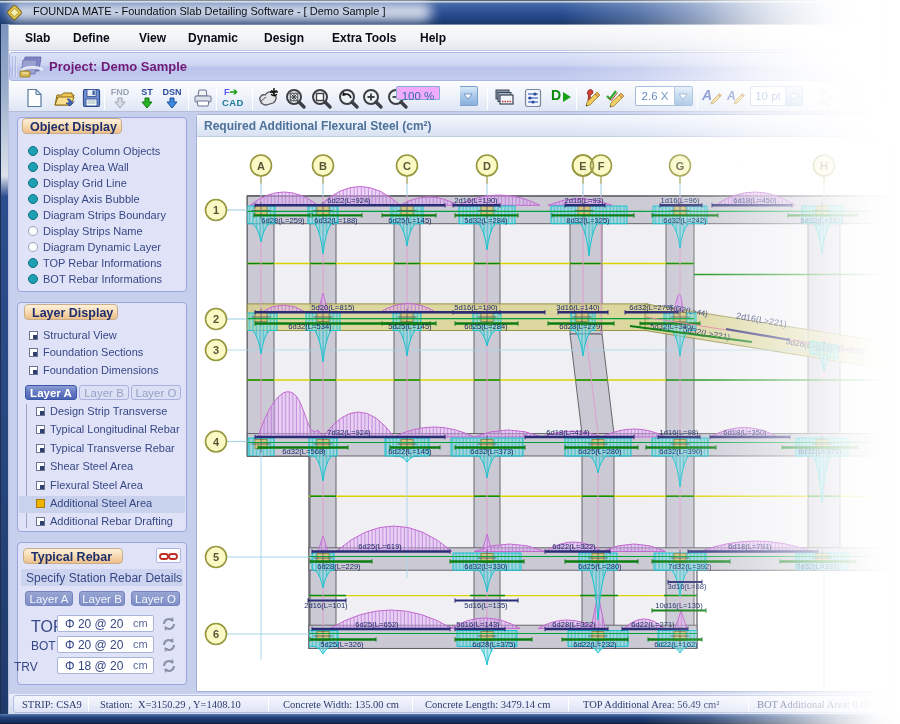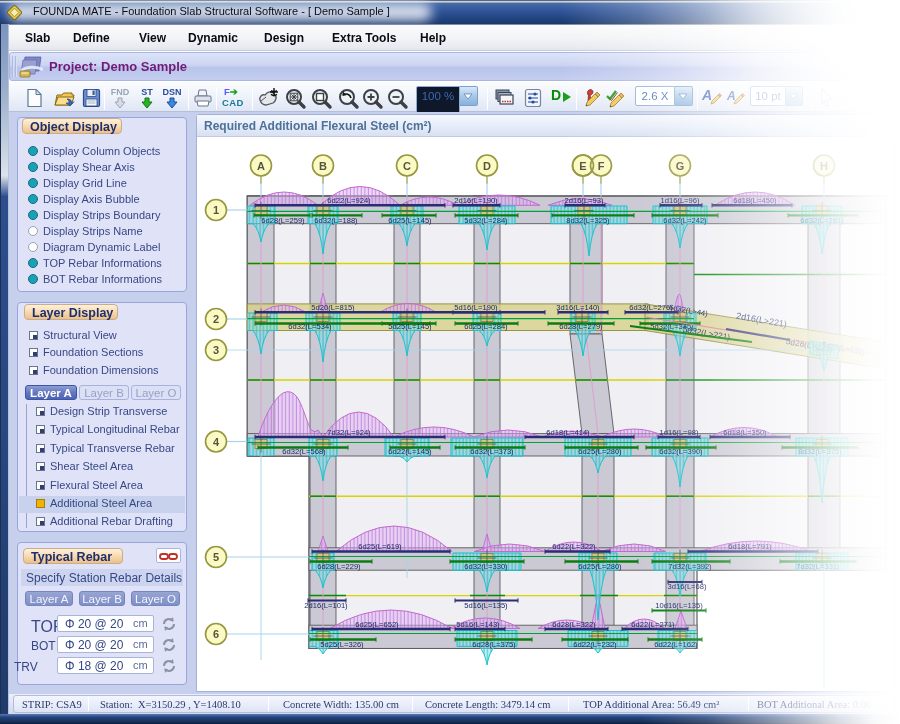--- a/index.html
+++ b/index.html
@@ -68,21 +68,21 @@
     mask-image:linear-gradient(to bottom,#000 0%,#000 28%,rgba(0,0,0,.55) 60%,rgba(0,0,0,.2) 82%,transparent 100%);}
 </style>
 </head>
 <body>
 <div id="titlebar" class="abs"></div>
 <div id="titleglow" class="abs"></div>
 <svg class="abs" style="left:7px;top:4px" width="18" height="17" viewBox="0 0 18 17">
   <rect x="2" y="3" width="11" height="11" rx="2" transform="rotate(45 7.5 8.5)" fill="#e8c84a" stroke="#7a6820" stroke-width="1"></rect>
   <rect x="4.5" y="5.5" width="6" height="6" transform="rotate(45 7.5 8.5)" fill="#f6eeb0" stroke="#9a8830" stroke-width="0.8"></rect>
 </svg>
-<div id="titletext" class="abs">FOUNDA MATE - Foundation Slab Structural Software - [ Demo Sample ]</div>
+<div id="titletext" class="abs">FOUNDA MATE - Foundation Slab Detailing Software - [ Demo Sample ]</div>
 <div id="menubar" class="abs"></div>
 <span class="menu" style="left:25px">Slab</span>
 <span class="menu" style="left:73px">Define</span>
 <span class="menu" style="left:139px">View</span>
 <span class="menu" style="left:188px">Dynamic</span>
 <span class="menu" style="left:264px">Design</span>
 <span class="menu" style="left:332px">Extra Tools</span>
 <span class="menu" style="left:420px">Help</span>
 <div id="projectbar" class="abs"></div>
 <svg class="abs" style="left:19px;top:55px" width="26" height="24" viewBox="0 0 26 24">
@@ -184,21 +184,21 @@
  <path d="M9 5.5 L9 12.5 M5.5 9 L12.5 9" stroke="#3c3f46" stroke-width="1.8"></path>
  <line x1="14" y1="14" x2="19" y2="19" stroke="#3c3f46" stroke-width="3.4" stroke-linecap="round"></line>
 </svg>
 
 <svg class="ticon" style="left:387px" width="22" height="22" viewBox="0 0 22 22">
  <circle cx="9" cy="9" r="7" fill="#eef4f6" stroke="#3c3f46" stroke-width="2"></circle>
  <path d="M5.5 9 L12.5 9" stroke="#3c3f46" stroke-width="1.8"></path>
  <line x1="14" y1="14" x2="19" y2="19" stroke="#3c3f46" stroke-width="3.4" stroke-linecap="round"></line>
 </svg>
 
-<div class="abs" style="left:416px;top:2px;width:44px;height:36px;background:#0f172a;border:1px solid #8aaed4;border-radius:2px 0 0 2px;font-size:11.5px;color:#3a6ab0;text-align:center;line-height:19px">100 %</div>
+<div class="abs" style="left:396px;top:2px;width:44px;height:14px;background:#f0abfc;border:1px solid #8aaed4;border-radius:2px 0 0 2px;font-size:11.5px;color:#3a6ab0;text-align:center;line-height:19px">100 %</div>
 <div class="abs" style="left:460px;top:2px;width:18px;height:20px;border:1px solid #7aa0cc;border-left:none;border-radius:0 2px 2px 0;background:linear-gradient(to bottom,#d8e8f8 0%,#a8c8e8 50%,#88b0dc 100%)">
  <svg width="16" height="18" viewBox="0 0 16 18">
         <path d="M4 7 L12 7 L8 12 Z" fill="#fff" stroke="#5a86b8" stroke-width="0.8"></path>
       </svg></div>
 
 <svg class="ticon" style="left:494px" width="21" height="20" viewBox="0 0 21 20">
  <rect x="2" y="2" width="13" height="9" fill="#8a94a8" stroke="#3a4456" stroke-width="1"></rect>
  <rect x="4" y="4.5" width="13" height="9" fill="#aab4c4" stroke="#3a4456" stroke-width="1"></rect>
  <rect x="6" y="7" width="13" height="9" fill="#f4f6fa" stroke="#3a4456" stroke-width="1.2"></rect>
  <line x1="8" y1="13.5" x2="17" y2="13.5" stroke="#c03030" stroke-width="1.4" stroke-dasharray="1.5 1"></line>
@@ -760,31 +760,31 @@
       <text x="216" y="638" font-size="11" font-weight="bold" fill="#555538" text-anchor="middle">6</text>
     </svg></div>
 
 <div id="sidebar" class="abs" style="left:9px;top:112px;width:184px;height:582px"></div>
 
 <div class="panel" style="left:17px;top:117px;width:170px;height:175px"></div>
 <div class="phead" style="left:22px;top:118px;width:100px;height:16px">Object Display</div>
 <div class="dot" style="left:28px;top:146px"></div>
 <span class="itext" style="left:43px;top:145px">Display Column Objects</span>
 <div class="dot" style="left:28px;top:162px"></div>
-<span class="itext" style="left:43px;top:161px">Display Shear Axis</span>
+<span class="itext" style="left:43px;top:161px">Display Area Wall</span>
 <div class="dot" style="left:28px;top:178px"></div>
 <span class="itext" style="left:43px;top:177px">Display Grid Line</span>
 <div class="dot" style="left:28px;top:194px"></div>
 <span class="itext" style="left:43px;top:193px">Display Axis Bubble</span>
 <div class="dot" style="left:28px;top:210px"></div>
-<span class="itext" style="left:43px;top:209px">Display Strips Boundary</span>
+<span class="itext" style="left:43px;top:209px">Diagram Strips Boundary</span>
 <div class="dot dotoff" style="left:28px;top:226px"></div>
 <span class="itext" style="left:43px;top:225px">Display Strips Name</span>
 <div class="dot dotoff" style="left:28px;top:242px"></div>
-<span class="itext" style="left:43px;top:241px">Diagram Dynamic Label</span>
+<span class="itext" style="left:43px;top:241px">Diagram Dynamic Layer</span>
 <div class="dot" style="left:28px;top:258px"></div>
 <span class="itext" style="left:43px;top:257px">TOP Rebar Informations</span>
 <div class="dot" style="left:28px;top:274px"></div>
 <span class="itext" style="left:43px;top:273px">BOT Rebar Informations</span>
 
 <div class="panel" style="left:17px;top:302px;width:170px;height:230px"></div>
 <div class="phead" style="left:24px;top:304px;width:94px;height:16px">Layer Display</div>
 <div class="cbx" style="left:29px;top:331px"></div>
 <span class="itext" style="left:43px;top:329px">Structural View</span>
 <div class="cbx" style="left:29px;top:348px"></div>

